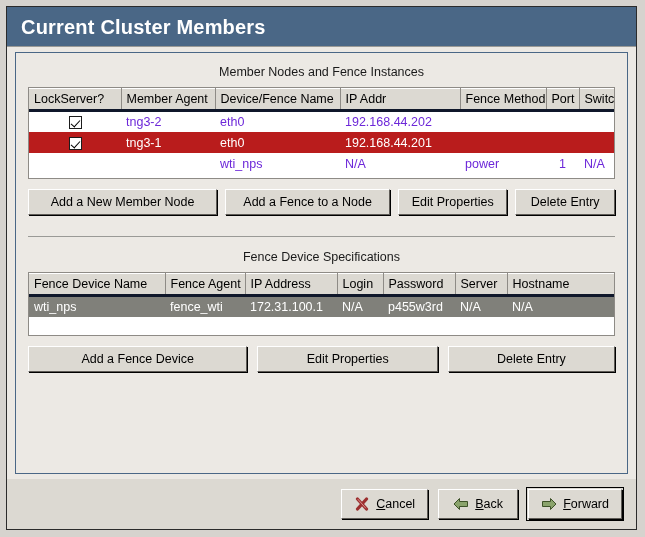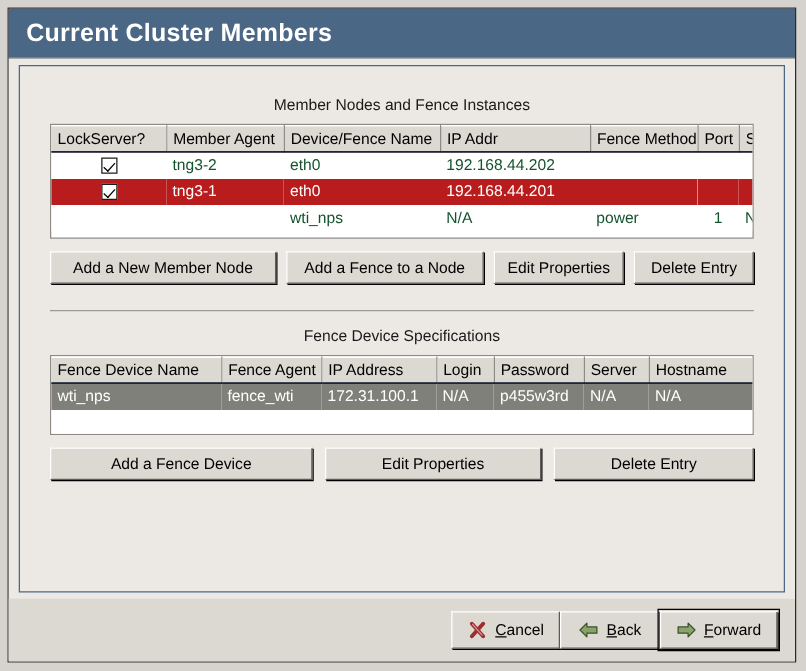--- a/index.html
+++ b/index.html
@@ -60,21 +60,21 @@
   
   .panel {
     position: absolute;
     left: 8px;
     top: 5px;
     width: 613px;
     height: 422px;
     box-sizing: border-box;
     border: 1px solid #4a6786;
     background: #ece9e4;
-    padding: 16px;
+    padding: 4px;
   }
 
   .section-title {
     text-align: center;
     font-size: 12.5px;
     color: #1a1a1a;
     margin-top: 8px;
     margin-bottom: 8px;
   }
 
@@ -89,21 +89,21 @@
   table.grid {
     border-collapse: collapse;
     width: 100%;
     table-layout: fixed;
     font-size: 12.5px;
     color: #000;
   }
   table.grid thead th {
     background: #dcd9d2;
     border-right: 1px solid #8e8b86;
-    border-bottom: 1px solid #0f172a;
+    border-bottom: 3px solid #0f172a;
     border-top: 1px solid #ffffff;
     font-weight: normal;
     text-align: left;
     padding: 3px 5px;
     height: 19px;
     box-sizing: border-box;
     white-space: nowrap;
     overflow: hidden;
     font-size: 12.5px;
   }
@@ -112,21 +112,21 @@
     padding: 3px 5px;
     height: 21px;
     box-sizing: border-box;
     white-space: nowrap;
     overflow: hidden;
     border: none;
     vertical-align: middle;
   }
   tr.row-selected-blue td { background: #b91c1c; color: #ffffff; }
   tr.row-selected-gray td { background: #80807a; color: #ffffff; }
-  tr.row-plain td { background: #ffffff; color: #14532d; }
+  tr.row-plain td { background: #ffffff; color: #6d28d9; }
   td.center { text-align: center; }
 
   
   .chk {
     display: inline-block;
     width: 13px;
     height: 13px;
     background: #ffffff;
     border: 1px solid #1c1c1c;
     position: relative;
@@ -186,20 +186,21 @@
     left: 0;
     right: 0;
     bottom: 0;
     height: 50px;
     background: #dcd9d2;
     display: flex;
     justify-content: flex-end;
     align-items: center;
     padding-right: 14px;
     box-sizing: border-box;
+    gap: 10px;
   }
   .abtn {
     min-width: 80px;
     height: 30px;
     background: #dcd9d2;
     border-top: 1px solid #ffffff;
     border-left: 1px solid #ffffff;
     border-right: 1px solid #5e5b56;
     border-bottom: 1px solid #5e5b56;
     box-shadow: 1px 1px 0 0 #000000;

